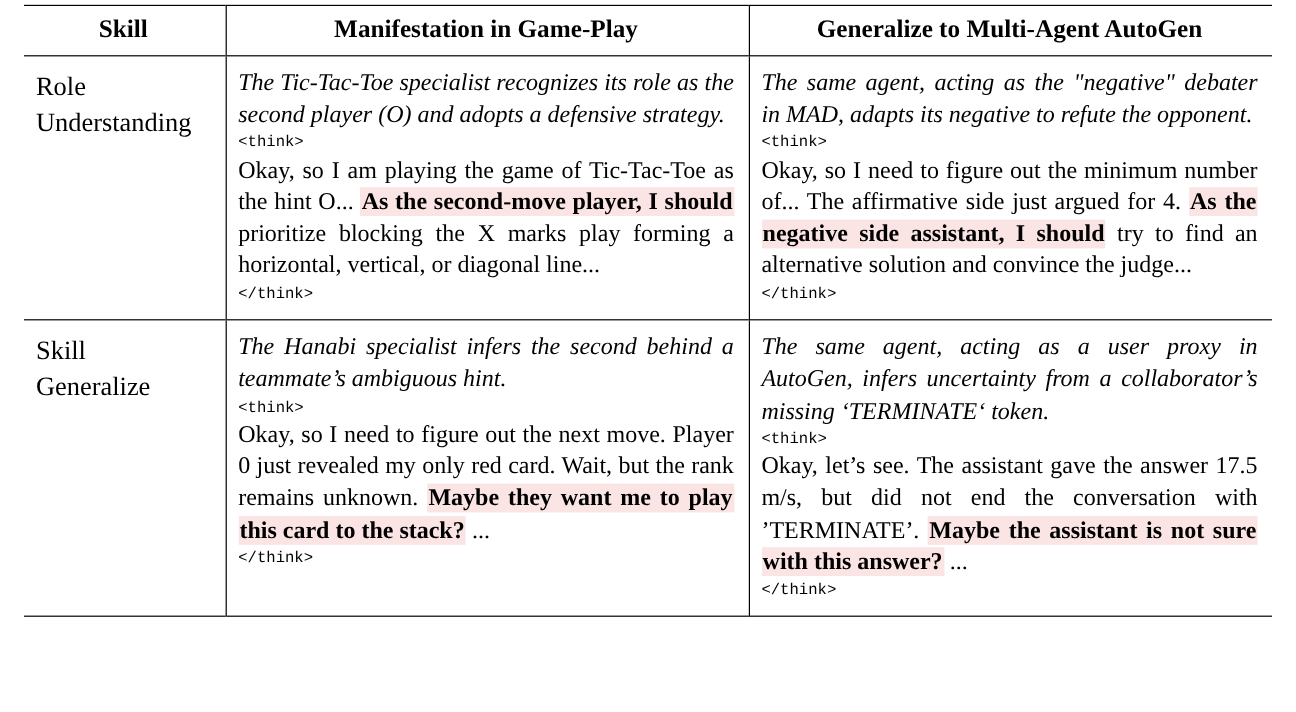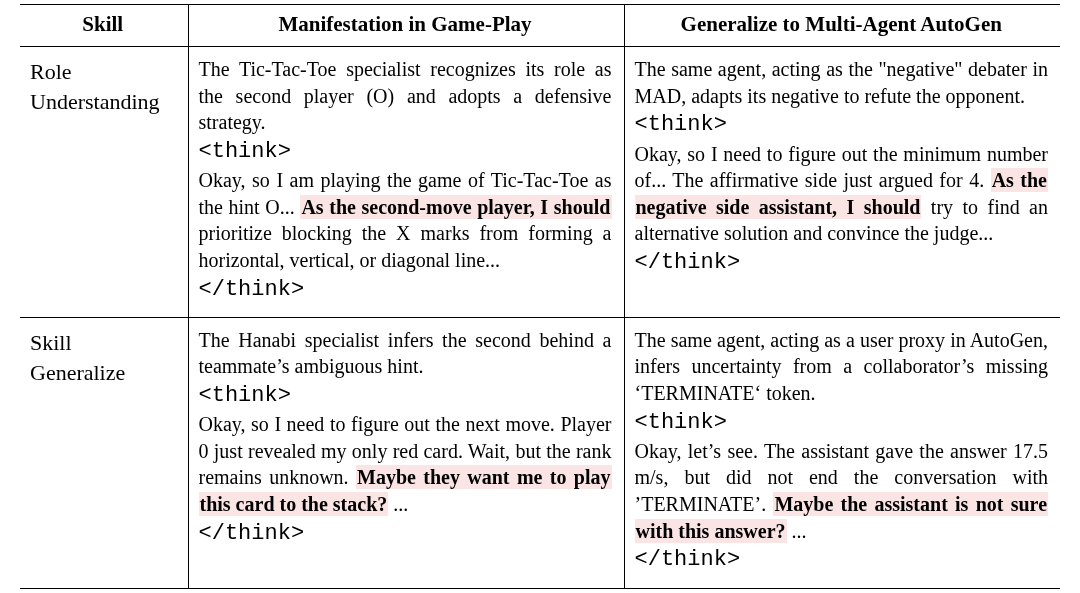--- a/index.html
+++ b/index.html
@@ -59,28 +59,29 @@
     line-height: 1.33;
   }
   td.skill-cell {
     font-size: 22px;
     line-height: 1.35;
     padding-top: 10px;
   }
   .skill-line { display: block; }
 
   .desc {
+    font-style: italic;
     text-align: justify;
     text-justify: inter-word;
     margin: 0 0 1px 0;
     hyphens: auto;
   }
   .mono {
     font-family: "Liberation Mono", monospace;
-    font-size: 22px;
+    font-size: 13px;
     letter-spacing: 0px;
     display: block;
     margin: 1px 0 1px 0;
   }
   .cot {
     text-align: justify;
     text-justify: inter-word;
     margin: 0;
     hyphens: auto;
   }
@@ -126,21 +127,21 @@
 
       <tr>
         <td class="skill-cell">
           <span class="skill-line">Role</span>
           <span class="skill-line">Understanding</span>
         </td>
         <td class="col-sep">
           <span class="cell-inner">
             <p class="desc">The Tic-Tac-Toe specialist recognizes its role as the second player (O) and adopts a defensive strategy.</p>
             <span class="mono">&lt;think&gt;</span>
-            <p class="cot"><span>Okay, so I am playing the game of Tic-Tac-Toe as the hint O... </span><span class="hl">As the second-move player, I should</span><span> prioritize blocking the X marks from forming a horizontal, vertical, or diagonal line...</span></p>
+            <p class="cot"><span>Okay, so I am playing the game of Tic-Tac-Toe as the hint O... </span><span class="hl">As the second-move player, I should</span><span> prioritize blocking the X marks play forming a horizontal, vertical, or diagonal line...</span></p>
             <span class="mono">&lt;/think&gt;</span>
           </span>
         </td>
         <td class="col-sep">
           <span class="cell-inner">
             <p class="desc">The same agent, acting as the "negative" debater in MAD, adapts its negative to refute the opponent.</p>
             <span class="mono">&lt;think&gt;</span>
             <p class="cot"><span>Okay, so I need to figure out the minimum number of...  The affirmative side just argued for 4. </span><span class="hl">As the negative side assistant, I should</span><span> try to find an alternative solution and convince the judge...</span></p>
             <span class="mono">&lt;/think&gt;</span>
           </span>

